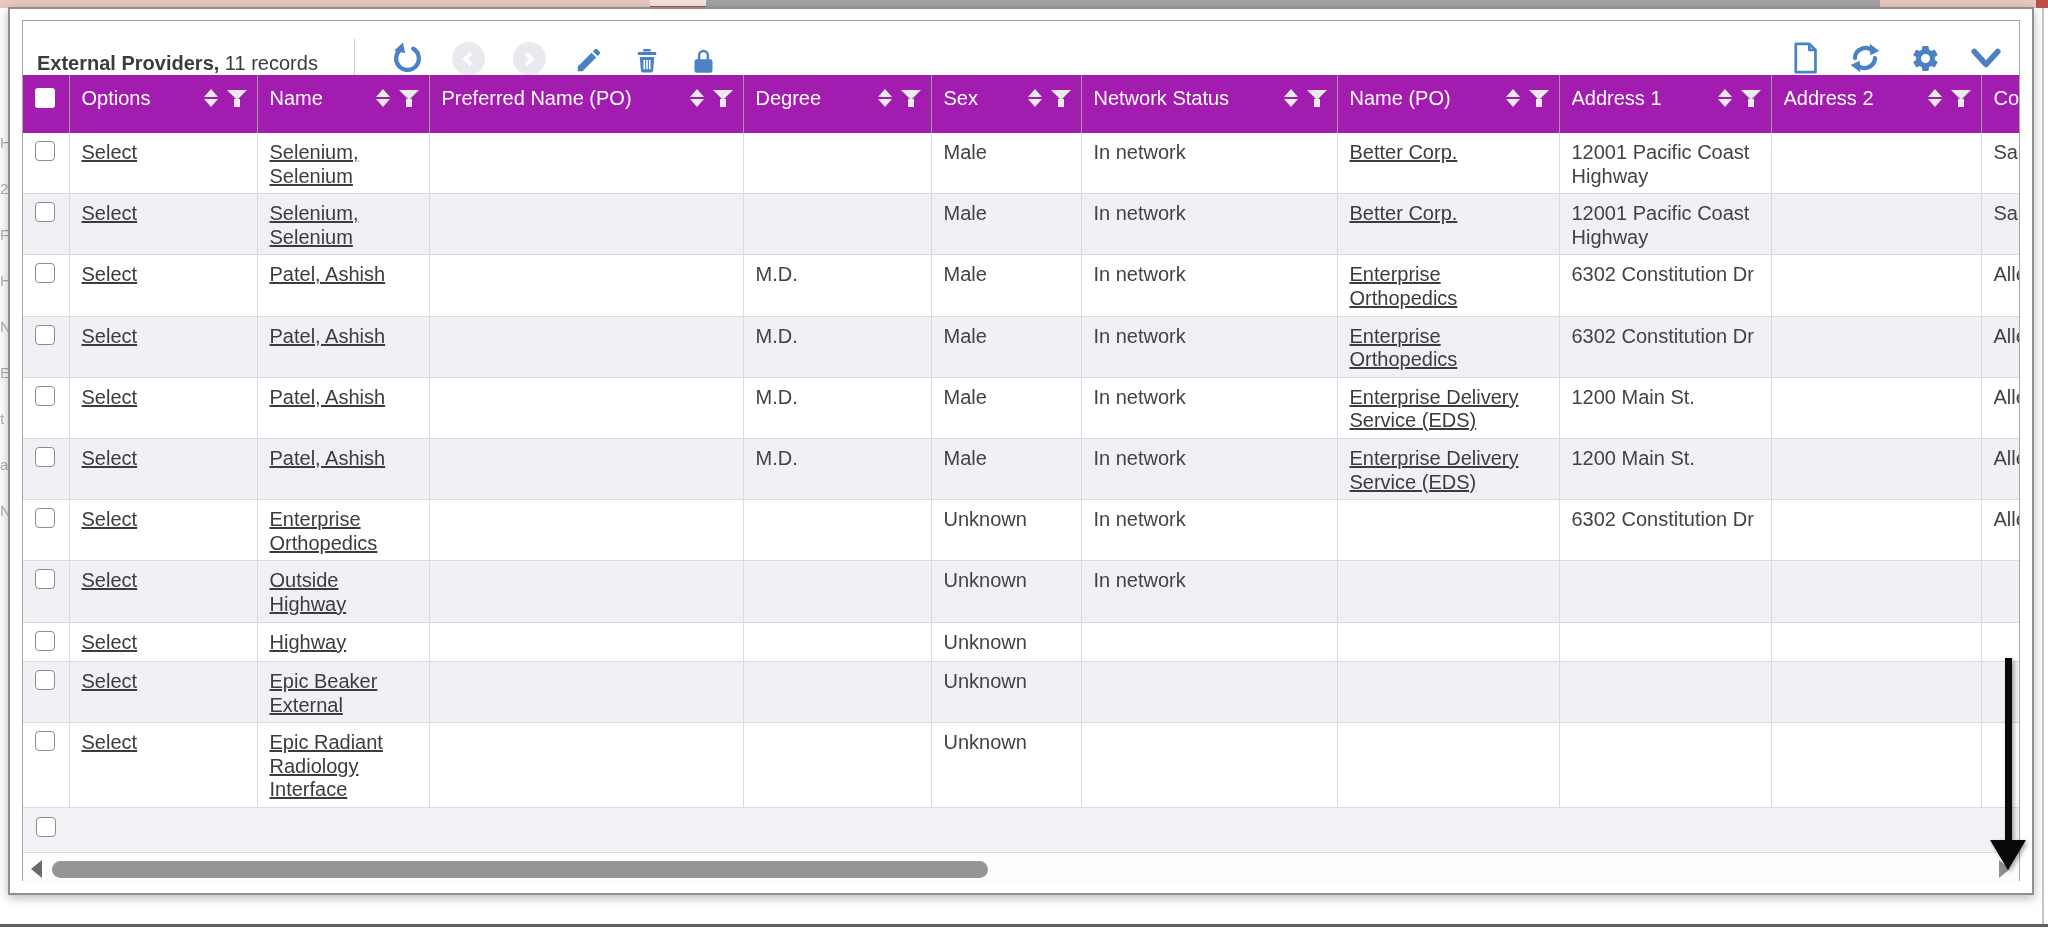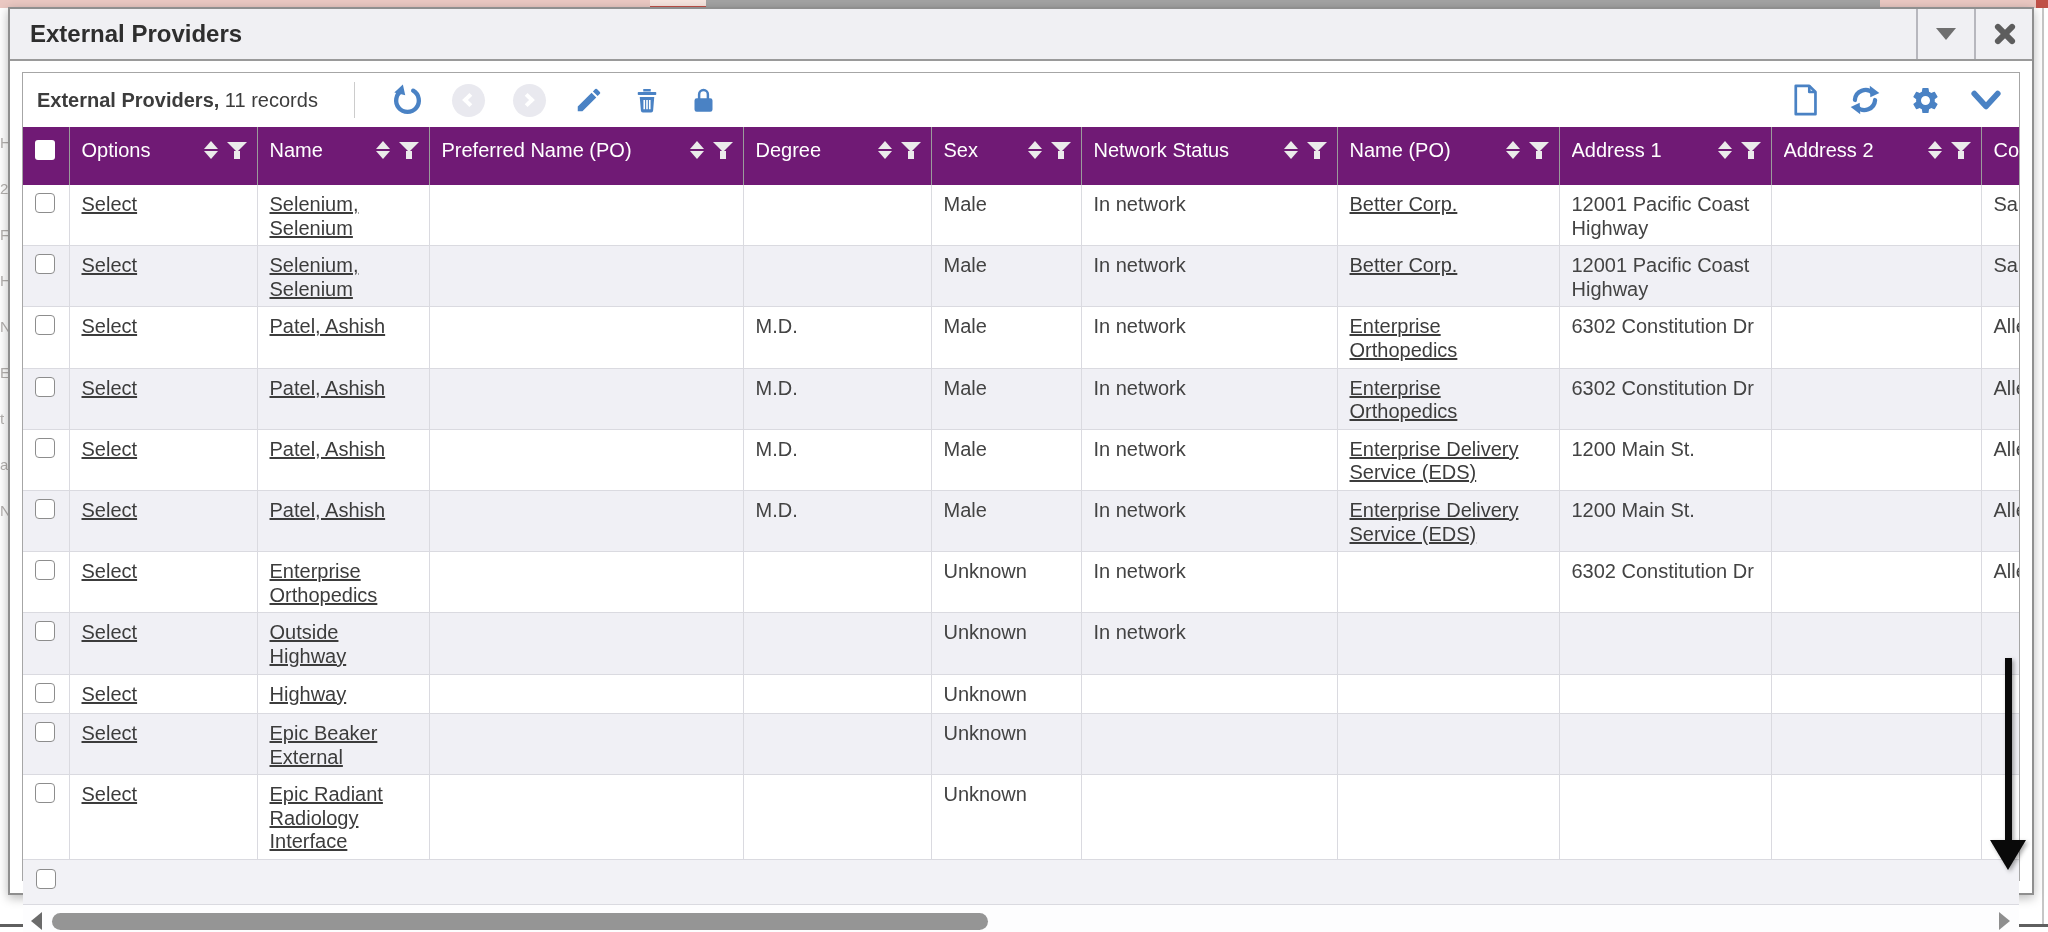--- a/index.html
+++ b/index.html
@@ -44,21 +44,21 @@
     content: ""; position: absolute; left: 10px; top: -1px; width: 6px; height: 26px;
     background: #5d5d5d; border-radius: 3px;
   }
   .x-icon::before { transform: rotate(45deg); }
   .x-icon::after  { transform: rotate(-45deg); }
 
   .content { flex: 1; padding: 11px 12px 12px 12px; display: flex; min-height: 0; }
   .grid { flex: 1; border: 1px solid #a6a6a6; display: flex; flex-direction: column; min-width: 0; }
 
   
-  .grid-toolbar { height: 54px; flex: none; display: flex; align-items: center;
+  .grid-toolbar { height: 54px; flex: none; display: flex; align-items: flex-end;
                   padding: 0 16px 0 14px; gap: 28px; font-size: 20px; }
   .grid-title { color: #3c3c3c; white-space: nowrap; }
   .grid-title b { font-weight: bold; }
   .vdiv { width: 1px; height: 36px; background: #cccccc; margin: 0 8px; }
   .icon-btn { display: flex; align-items: center; justify-content: center; cursor: pointer; }
   .nav-btn { width: 33px; height: 33px; border-radius: 50%; background: #e9e9ef;
              display: flex; align-items: center; justify-content: center; }
   .nav-chev { width: 10px; height: 10px; border-left: 4px solid #fff; border-bottom: 4px solid #fff; }
   .nav-chev.left  { transform: rotate(45deg) translate(1px,-1px); }
   .nav-chev.right { transform: rotate(225deg) translate(1px,-1px); }
@@ -69,21 +69,21 @@
     margin: 0 6px;
   }
   .sel-chev { width: 11px; height: 11px; border-right: 3px solid #333; border-bottom: 3px solid #333;
               transform: rotate(45deg) translate(-2px,-2px); }
   .grid-toolbar-right { margin-left: auto; display: flex; align-items: center; gap: 28px; }
 
   
   .table-clip { overflow: hidden; flex: none; }
   table { border-collapse: collapse; table-layout: fixed; width: 2062px; font-size: 20px; }
   thead th {
-    background: #701a75; color: #fff; font-weight: normal; text-align: left;
+    background: #a21caf; color: #fff; font-weight: normal; text-align: left;
     padding: 0 10px 12px 12px; height: 58px; border-right: 1px solid #9b9b9b;
     cursor: pointer;
   }
   .th-inner { display: flex; align-items: center; justify-content: space-between; gap: 6px; }
   .th-label { white-space: nowrap; overflow: hidden; }
   .th-icons { display: flex; align-items: center; gap: 9px; flex: none; }
   .sort-icon { display: flex; flex-direction: column; align-items: center; gap: 2px; }
   .tri-up { width: 0; height: 0; border-left: 7px solid transparent; border-right: 7px solid transparent;
             border-bottom: 8px solid #ebebeb; }
   .tri-down { width: 0; height: 0; border-left: 7px solid transparent; border-right: 7px solid transparent;
@@ -142,29 +142,20 @@
 H
 N
 E
 t
 a
 N</div>
 <div class="bg-right-line"></div>
 <div class="bg-bottom-line"></div>
 
 <div class="dialog">
-  <div class="titlebar">
-    <div class="title">External Providers</div>
-    <div class="tb-btn">
-      <span class="chevdown-icon"></span>
-    </div>
-    <div class="tb-btn">
-      <span class="x-icon"></span>
-    </div>
-  </div>
 
   <div class="content">
     <div class="grid">
 
       <div class="grid-toolbar">
         <span class="grid-title"><b>External Providers,</b><span> 11 records</span></span>
         <span class="vdiv"></span>
 
         <span class="icon-btn">
           <svg width="33" height="33" viewBox="0 0 32 32">

